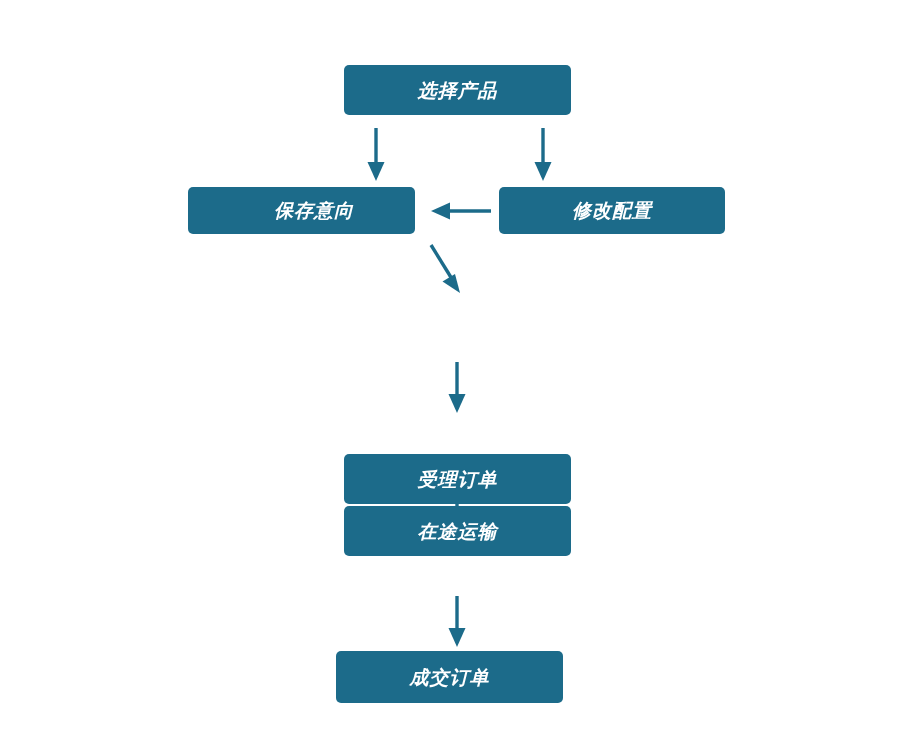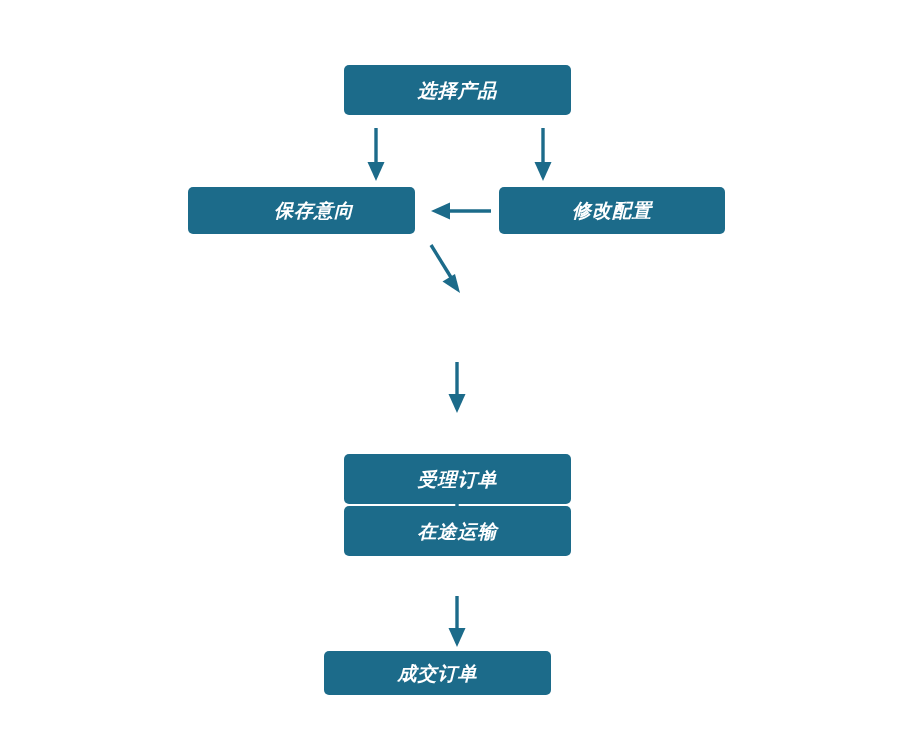--- a/index.html
+++ b/index.html
@@ -38,21 +38,21 @@
     display: block;
     white-space: nowrap;
   }
   
   #node-select-product   { left: 344px; top: 65px;  width: 227px; height: 50px; }
   #node-save-intent      { left: 188px; top: 187px; width: 227px; height: 47px; padding-left: 25px; }
   #node-modify-config    { left: 499px; top: 187px; width: 226px; height: 47px; }
   #node-place-order      { left: 344px; top: 300px; width: 227px; height: 50px; }
   #node-accept-order     { left: 344px; top: 418px; width: 227px; height: 50px; margin-top: 36px; }
   #node-in-transit       { left: 344px; top: 506px; width: 227px; height: 50px; }
-  #node-complete-order   { left: 324px; top: 651px; width: 227px; height: 44px; }
+  #node-complete-order   { left: 336px; top: 651px; width: 227px; height: 52px; }
 
   .edge-layer {
     position: absolute;
     left: 0;
     top: 0;
     width: 900px;
     height: 756px;
     pointer-events: none;
   }
   .edge-line {

